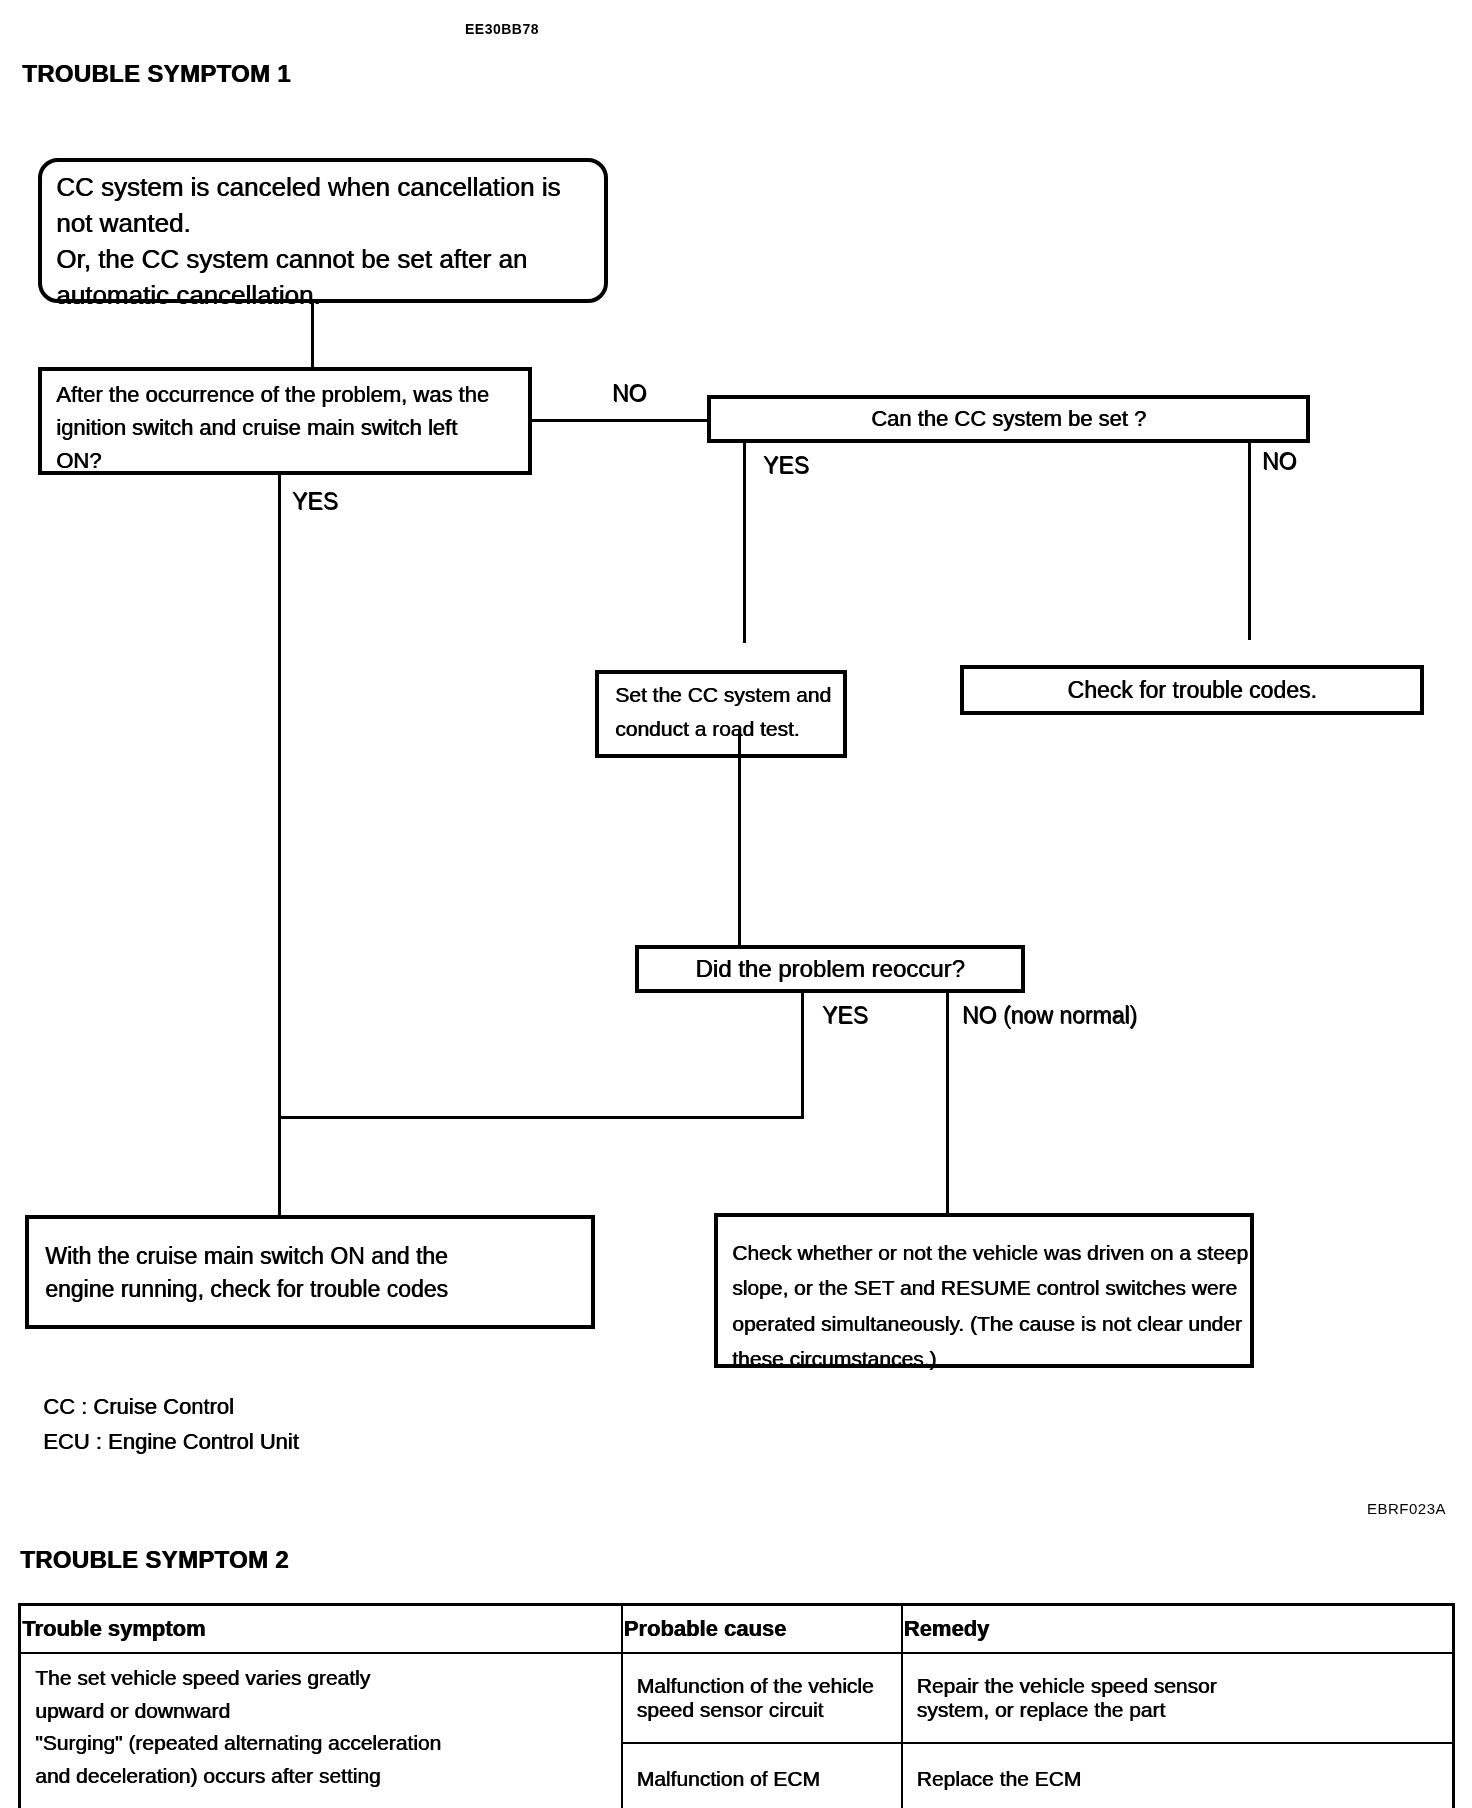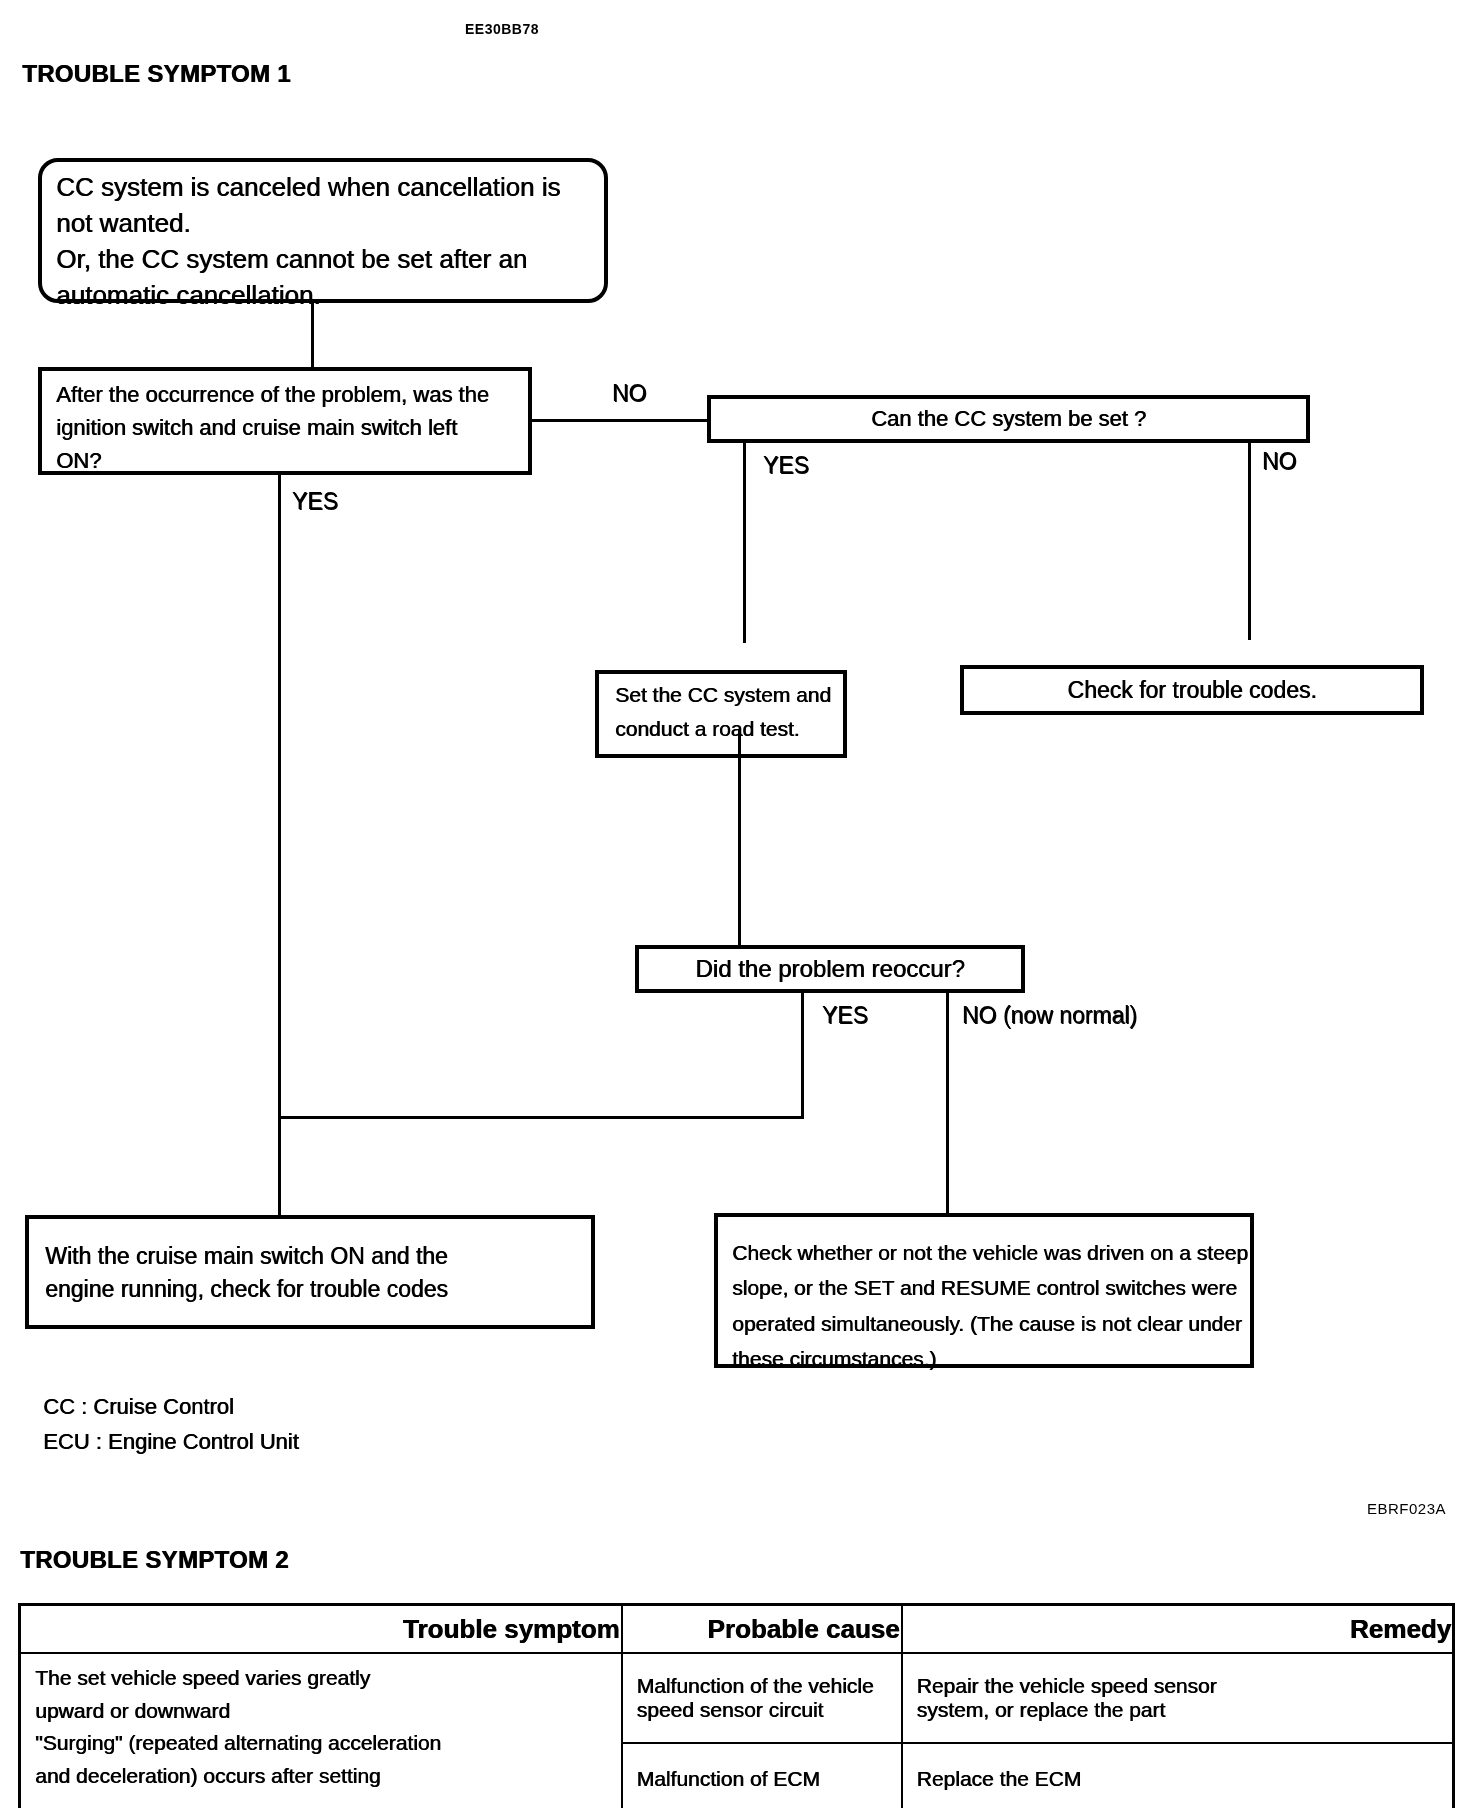--- a/index.html
+++ b/index.html
@@ -62,21 +62,21 @@
   
   .legend-line{ position:absolute; font-size:22px; white-space:pre; }
   #legend-cc{ left:43px; top:1394px; }
   #legend-ecu{ left:43px; top:1429px; }
   #figure-code{ position:absolute; right:26px; top:1500px; font-size:15px; letter-spacing:0.5px; }
 
   
   #symptom-table{ left:18px; top:1603px; }
   table{ border-collapse:collapse; table-layout:fixed; width:1434px; border:3px solid #000; }
   th,td{ border:2px solid #000; white-space:pre; overflow:hidden; }
-  th{ font-size:26px; font-weight:bold; text-align:right; height:44px; }
+  th{ font-size:22px; font-weight:bold; text-align:left; height:44px; }
   td{ font-size:21px; padding:6px 14px; vertical-align:middle; }
   td.symptom-cell{ vertical-align:top; padding-top:8px; line-height:1.55; }
   tr.row-1 td{ height:76px; }
   tr.row-2 td{ height:58px; }
 </style>
 </head>
 <body>
 
 <div class="page">
 

